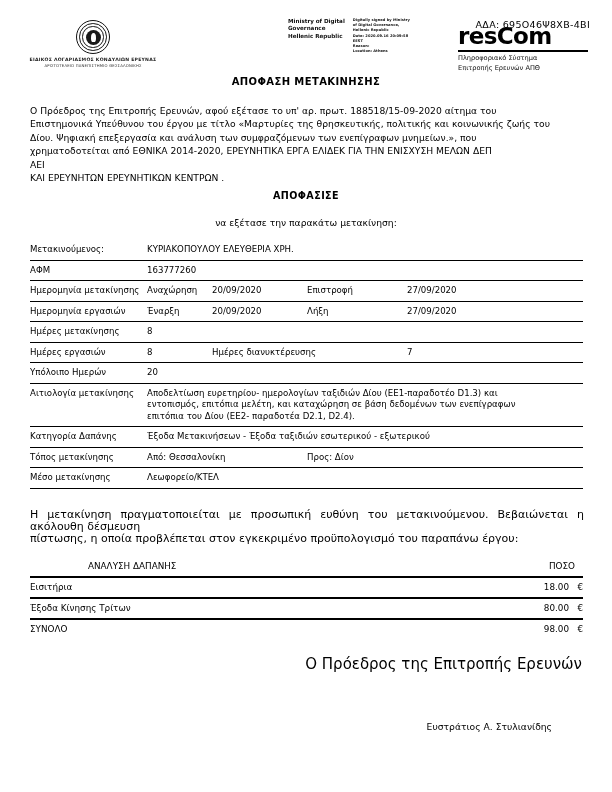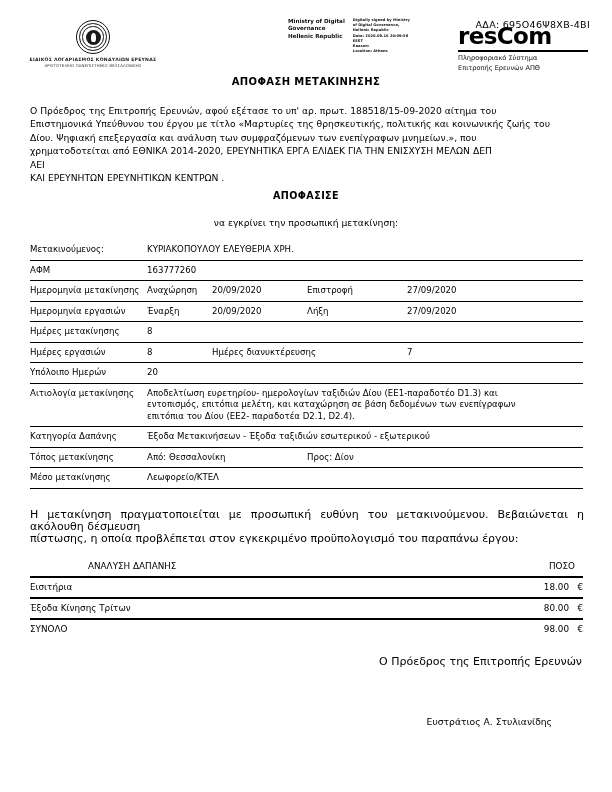--- a/index.html
+++ b/index.html
@@ -228,21 +228,21 @@
   .euro {
     display: inline-block;
     width: 14px;
     text-align: right;
   }
 
   
   .sign-title {
     text-align: right;
     margin: 16px 30px 0 0;
-    font-size: 11px;
+    font-size: 15px;
   }
   .sign-name {
     text-align: right;
     margin: 48px 60px 0 0;
     font-size: 9.2px;
   }
 </style>
 </head>
 <body>
 
@@ -291,21 +291,21 @@
 <div class="intro">
   <div>Ο Πρόεδρος της Επιτροπής Ερευνών, αφού εξέτασε το υπ' αρ. πρωτ. 188518/15-09-2020 αίτημα του</div>
   <div>Επιστημονικά Υπεύθυνου του έργου με τίτλο «Μαρτυρίες της θρησκευτικής, πολιτικής και κοινωνικής ζωής του</div>
   <div>Δίου. Ψηφιακή επεξεργασία και ανάλυση των συμφραζόμενων των ενεπίγραφων μνημείων.», που</div>
   <div>χρηματοδοτείται από  ΕΘΝΙΚΑ 2014-2020, ΕΡΕΥΝΗΤΙΚΑ ΕΡΓΑ ΕΛΙΔΕΚ ΓΙΑ ΤΗΝ ΕΝΙΣΧΥΣΗ ΜΕΛΩΝ ΔΕΠ</div>
   <div class="tail">ΑΕΙ</div>
   <div class="tail">ΚΑΙ ΕΡΕΥΝΗΤΩΝ ΕΡΕΥΝΗΤΙΚΩΝ ΚΕΝΤΡΩΝ .</div>
 </div>
 
 <div class="decides">ΑΠΟΦΑΣΙΣΕ</div>
-<div class="approve-line">να εγκρίνει την προσωπική μετακίνηση:</div>
+<div class="approve-line">να εξέτασε την παρακάτω μετακίνηση:</div>
 
 <table class="main">
   <tbody>
     <tr>
       <td class="lbl">Μετακινούμενος:</td>
       <td colspan="4">ΚΥΡΙΑΚΟΠΟΥΛΟΥ ΕΛΕΥΘΕΡΙΑ ΧΡΗ.</td>
     </tr>
     <tr>
       <td class="lbl">ΑΦΜ</td>
       <td colspan="4">163777260</td>

